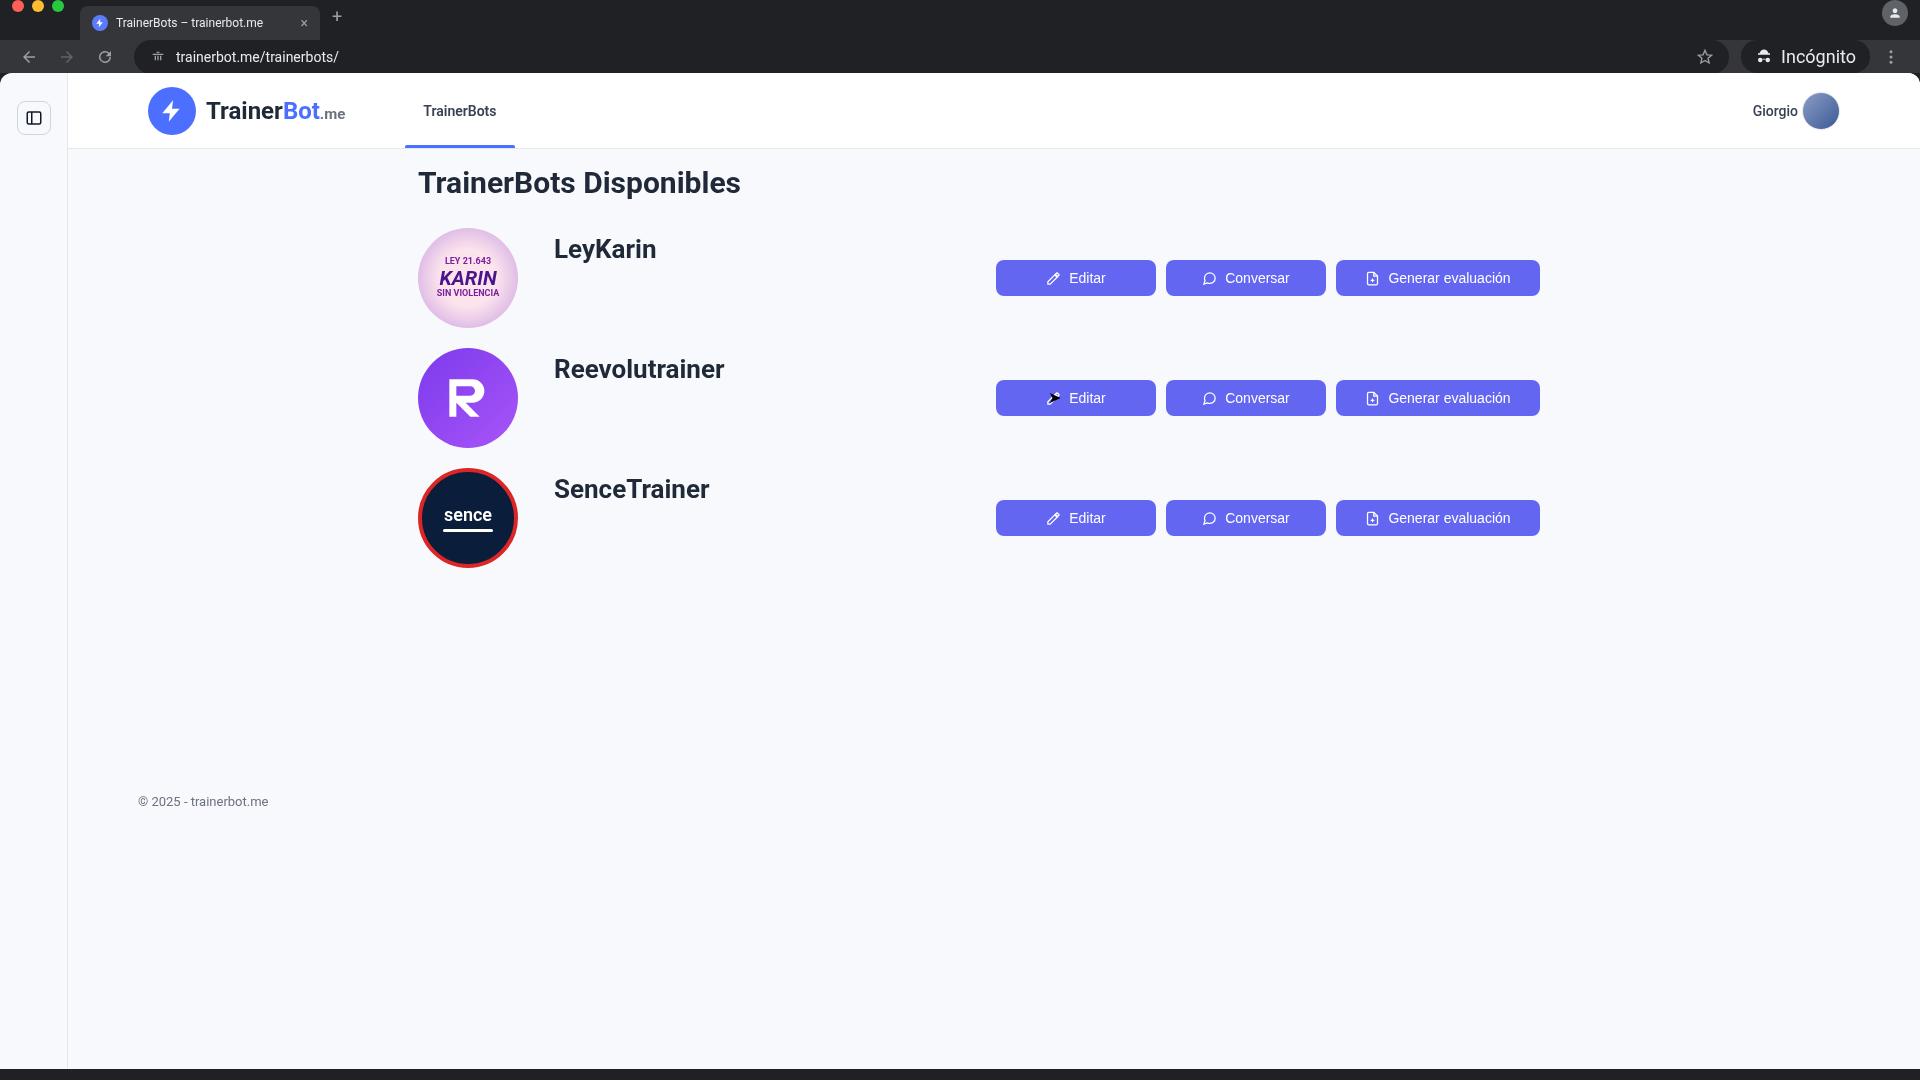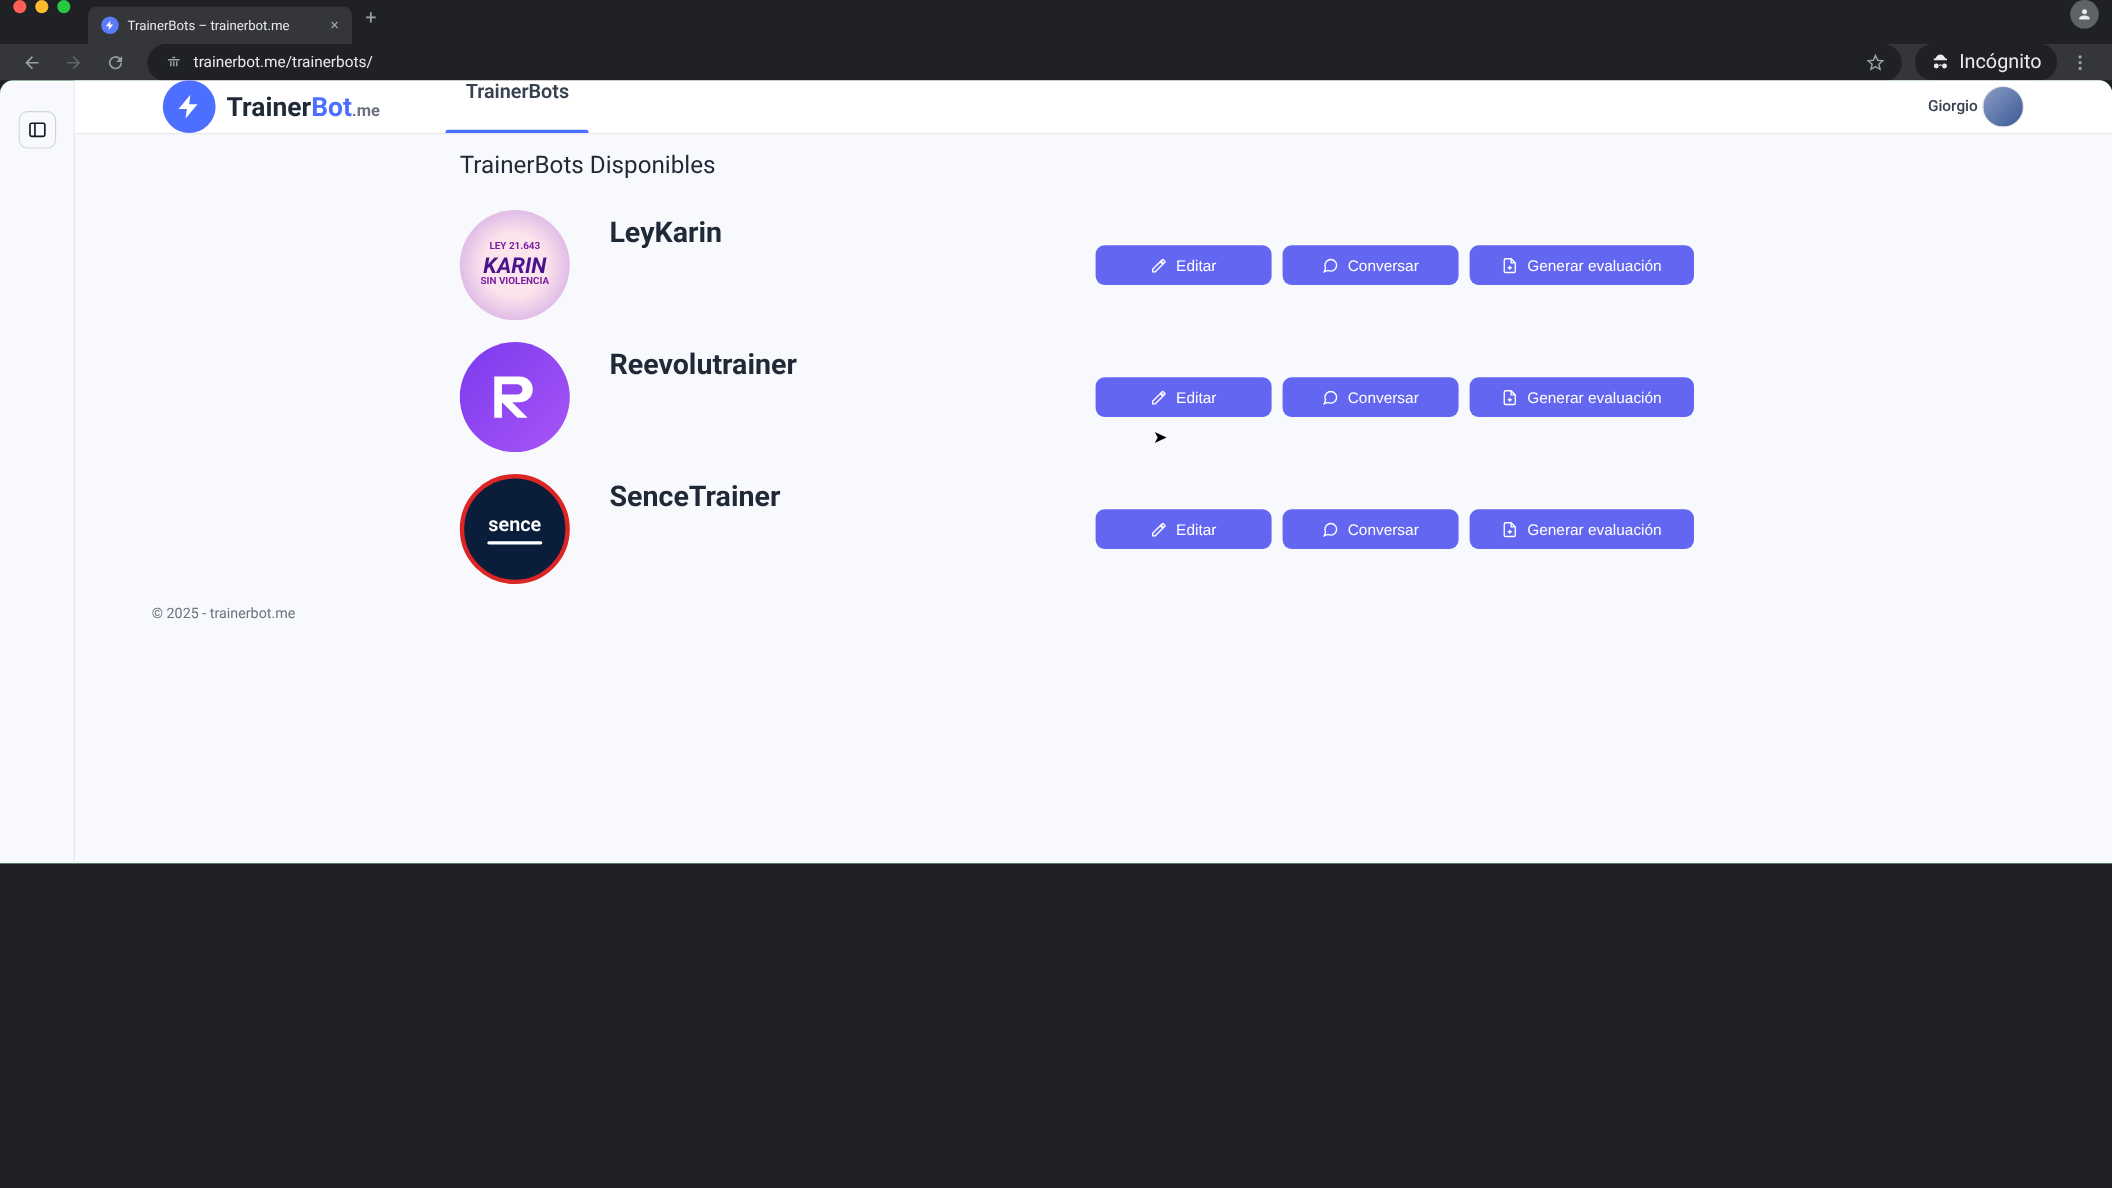--- a/index.html
+++ b/index.html
@@ -28,42 +28,42 @@
     .addressbar { flex: 1; background: #202124; border-radius: 20px; height: 34px; display: flex; align-items: center; padding: 0 16px; gap: 10px; margin: 0 8px; }
     .addressbar svg { width: 16px; height: 16px; fill: #9aa0a6; }
     .url-text { color: #e8eaed; font-size: 14px; }
     .star-icon { margin-left: auto; }
     .incognito-badge { display: flex; align-items: center; gap: 8px; background: #202124; border-radius: 16px; padding: 6px 14px; color: #e8eaed; font-size: 18px; }
     .incognito-badge svg { width: 18px; height: 18px; fill: #e8eaed; }
     .menu-dots { width: 34px; height: 34px; display: flex; align-items: center; justify-content: center; cursor: pointer; }
     .menu-dots svg { width: 18px; height: 18px; fill: #9aa0a6; }
     
     
-    .viewport { background: #15803d; height: 712px; display: flex; border-radius: 12px 12px 0 0; overflow: hidden; }
+    .viewport { background: #15803d; height: 996px; display: flex; border-radius: 12px 12px 0 0; overflow: hidden; }
     .side-rail { width: 68px; background: #f8f9fc; border-right: 1px solid #e5e7eb; padding-top: 28px; display: flex; justify-content: center; }
     .collapse-btn { width: 34px; height: 34px; border: 1px solid #d1d5db; border-radius: 8px; display: flex; align-items: center; justify-content: center; cursor: pointer; }
     .collapse-btn svg { width: 18px; height: 18px; fill: #111827; }
     
     .main { flex: 1; background: #f8f9fc; display: flex; flex-direction: column; }
     .app-header { height: 76px; background: #fff; border-bottom: 1px solid #e5e7eb; display: flex; align-items: center; padding: 0 80px 0 80px; }
     .logo { display: flex; align-items: center; gap: 10px; }
     .logo-mark { width: 48px; height: 48px; border-radius: 50%; background: #4c6fff; display: flex; align-items: center; justify-content: center; }
     .logo-mark svg { width: 26px; height: 26px; fill: #fff; }
     .logo-text { font-size: 24px; font-weight: 700; }
     .logo-text .t1 { color: #1f2937; }
     .logo-text .t2 { color: #4c6fff; }
     .logo-text .t3 { color: #6b7280; font-size: 15px; }
     .nav-tabs { display: flex; margin-left: 60px; align-self: stretch; }
-    .nav-tab { display: flex; padding: 0 18px; font-size: 18px; font-weight: 600; color: #374151; cursor: pointer; position: relative; }
+    .nav-tab { display: flex; align-items: center; padding: 0 18px; font-size: 14px; font-weight: 600; color: #374151; cursor: pointer; position: relative; }
     .nav-tab.active::after { content: ""; position: absolute; bottom: 0; left: 0; right: 0; height: 3px; background: #4c6fff; border-radius: 2px 2px 0 0; }
     .header-user { margin-left: auto; display: flex; align-items: center; gap: 4px; font-size: 14px; font-weight: 500; color: #374151; }
     .avatar { width: 38px; height: 38px; border-radius: 50%; background: linear-gradient(135deg, #8b9dc3, #3b5998); border: 1px solid #e5e7eb; }
     
     .content { padding: 16px 0 0 0; flex: 1; display: flex; flex-direction: column; }
-    .page-title { font-size: 22px; font-weight: 400; color: #1f2937; padding: 0 0 28px 350px; }
+    .page-title { font-size: 30px; font-weight: 700; color: #1f2937; padding: 0 0 28px 350px; }
     .bot-list { display: flex; flex-direction: column; gap: 20px; padding-left: 350px; justify-content: space-between; }
     .bot-row { display: flex; align-items: center; }
     .bot-avatar { width: 100px; height: 100px; border-radius: 50%; }
     .bot-avatar.karin { background: radial-gradient(circle, #fce4ec 40%, #e1bee7 70%, #ce93d8 100%); display:flex; align-items:center; justify-content:center; flex-direction:column; font-size:9px; font-weight:700; color:#7b1fa2; text-align:center; line-height:1.1; }
     .bot-avatar.karin .k-main { font-size: 20px; color:#4a148c; font-style:italic; }
     .bot-avatar.reevo { background: linear-gradient(135deg, #7c3aed, #a855f7); display:flex; align-items:center; justify-content:center; }
     .bot-avatar.reevo svg { width:56px; height:56px; fill:#fff; }
     .bot-avatar.sence { background: #0a1e3c; border: 4px solid #dc2626; display:flex; align-items:center; justify-content:center; flex-direction:column; }
     .bot-avatar.sence .s-text { color:#fff; font-size:18px; font-weight:600; }
     .bot-avatar.sence .s-line { width:50px; height:3px; background:#fff; margin-top:4px; border-radius:2px; }

